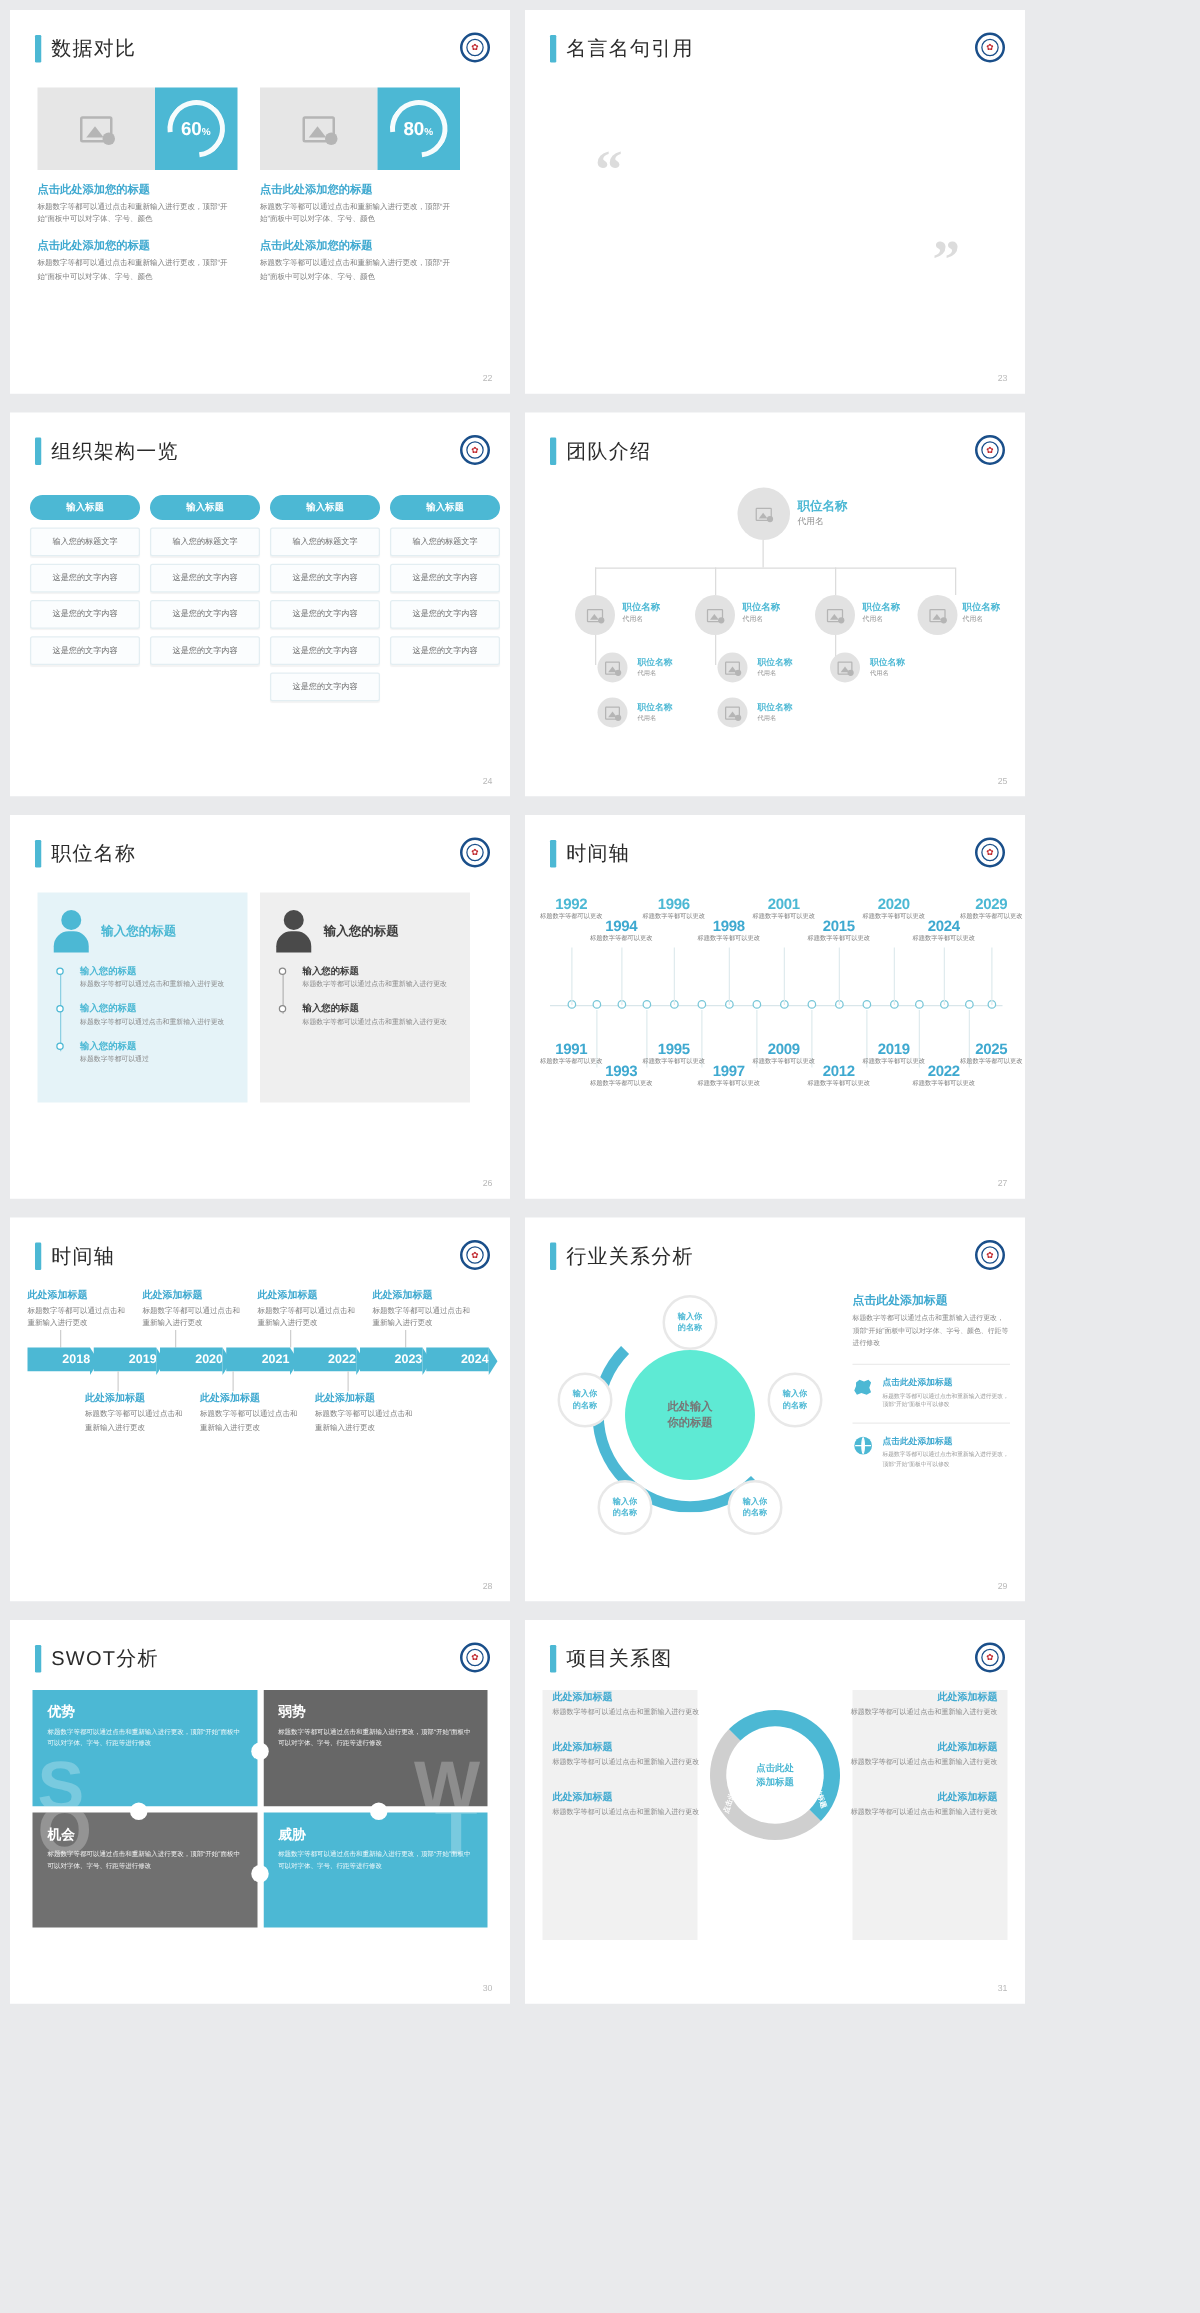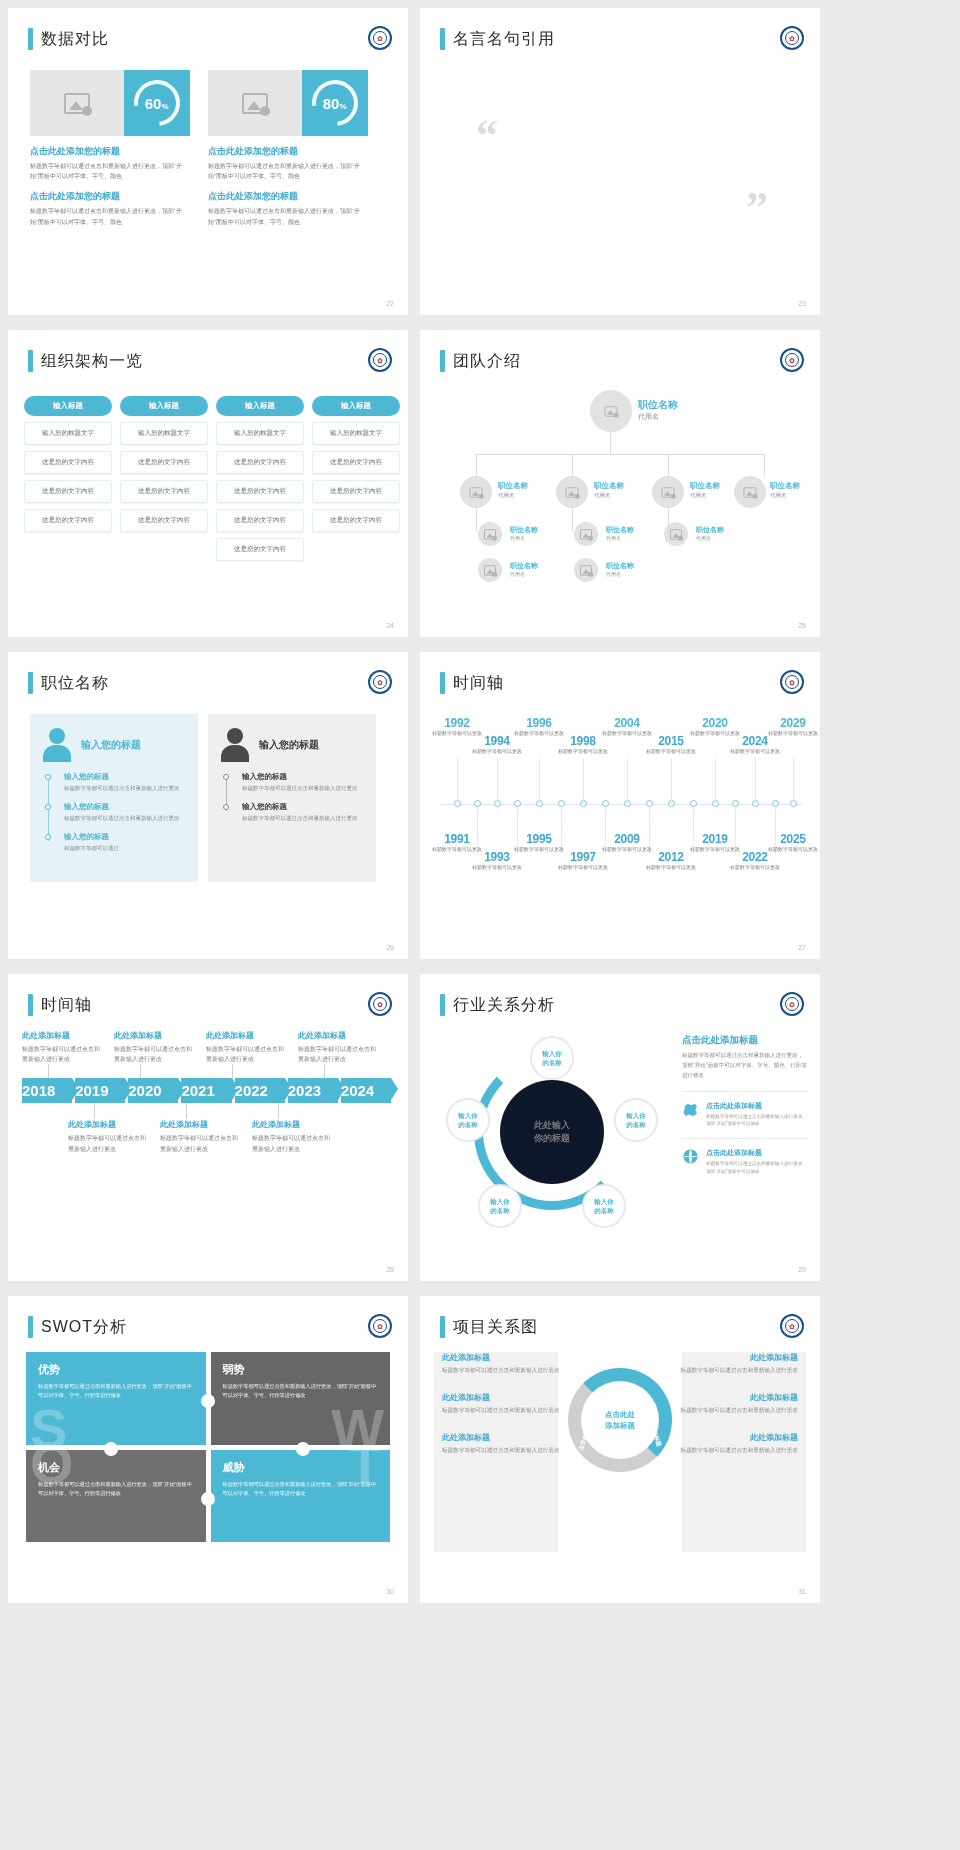--- a/index.html
+++ b/index.html
@@ -113,31 +113,31 @@
   .yr.up b { color:#4cb8d4; }
   .yr span { color:#7d7d7d; font-size:5px; line-height:1.5; display:block; }
 
   
   .tl3 { position:absolute; left:14px; top:56px; width:372px; }
   .tl3-top { display:flex; gap:12px; }
   .tl3-col { width:80px; }
   .tl3-h { color:#3fa9d0; font-size:8px; font-weight:bold; }
   .tl3-p { color:#808080; font-size:6px; line-height:1.7; margin-top:3px; }
   .chips { display:flex; margin-top:16px; }
-  .chip { background:#4cb8d4; color:#fff; font-size:15px; font-weight:bold; padding:4px 0;
-          width:55px; text-align:left; position:relative; margin-right:3px; }
+  .chip { background:#4cb8d4; color:#fff; font-size:10px; font-weight:bold; padding:4px 0;
+          width:55px; text-align:right; position:relative; margin-right:3px; }
   .chip::after { content:""; position:absolute; right:-7px; top:0; width:0; height:0;
         border-top:11px solid transparent; border-bottom:11px solid transparent; border-left:7px solid #4cb8d4;}
   .tl3-bot { display:flex; gap:12px; margin-top:18px; margin-left:46px; }
   .vtick { position:absolute; width:1px; background:#cfcfcf; }
 
   
   .ir { position:absolute; left:18px; top:58px; width:230px; height:210px; }
   .ir-center { position:absolute; left:62px; top:48px; width:104px; height:104px; border-radius:50%;
-               background:#0f172a; display:flex; align-items:center; justify-content:center;
+               background:#5eead4; display:flex; align-items:center; justify-content:center;
                flex-direction:column; color:#777; font-size:9px; font-weight:bold; line-height:1.5; }
   .ir-arc { position:absolute; left:36px; top:22px; width:156px; height:156px; border-radius:50%;
             border:9px solid #4cb8d4; border-top-color:transparent; border-right-color:transparent; }
   .ir-node { position:absolute; width:44px; height:44px; border-radius:50%; background:#fff;
              border:2px solid #e8e8e8; display:flex; align-items:center; justify-content:center;
              flex-direction:column; color:#4cb8d4; font-size:6.5px; font-weight:bold; line-height:1.4; }
   .ir-right { position:absolute; left:262px; top:60px; width:126px; }
   .ir-rh { color:#3fa9d0; font-size:9.5px; font-weight:bold; }
   .ir-rp { color:#888; font-size:5.5px; line-height:1.8; margin-top:4px; }
   .ir-row { display:flex; gap:7px; margin-top:10px; padding-top:9px; border-top:1px solid #ececec; }
@@ -491,21 +491,21 @@
         </div>
       <div class="yr up" style="left:79px; top:16px;">
           <b>1996</b>
           <span>标题数字等都可以更改</span>
         </div>
       <div class="yr" style="left:123px; top:34px;">
           <b>1998</b>
           <span>标题数字等都可以更改</span>
         </div>
       <div class="yr up" style="left:167px; top:16px;">
-          <b>2004</b>
+          <b>2001</b>
           <span>标题数字等都可以更改</span>
         </div>
       <div class="yr" style="left:211px; top:34px;">
           <b>2015</b>
           <span>标题数字等都可以更改</span>
         </div>
       <div class="yr up" style="left:255px; top:16px;">
           <b>2020</b>
           <span>标题数字等都可以更改</span>
         </div>

